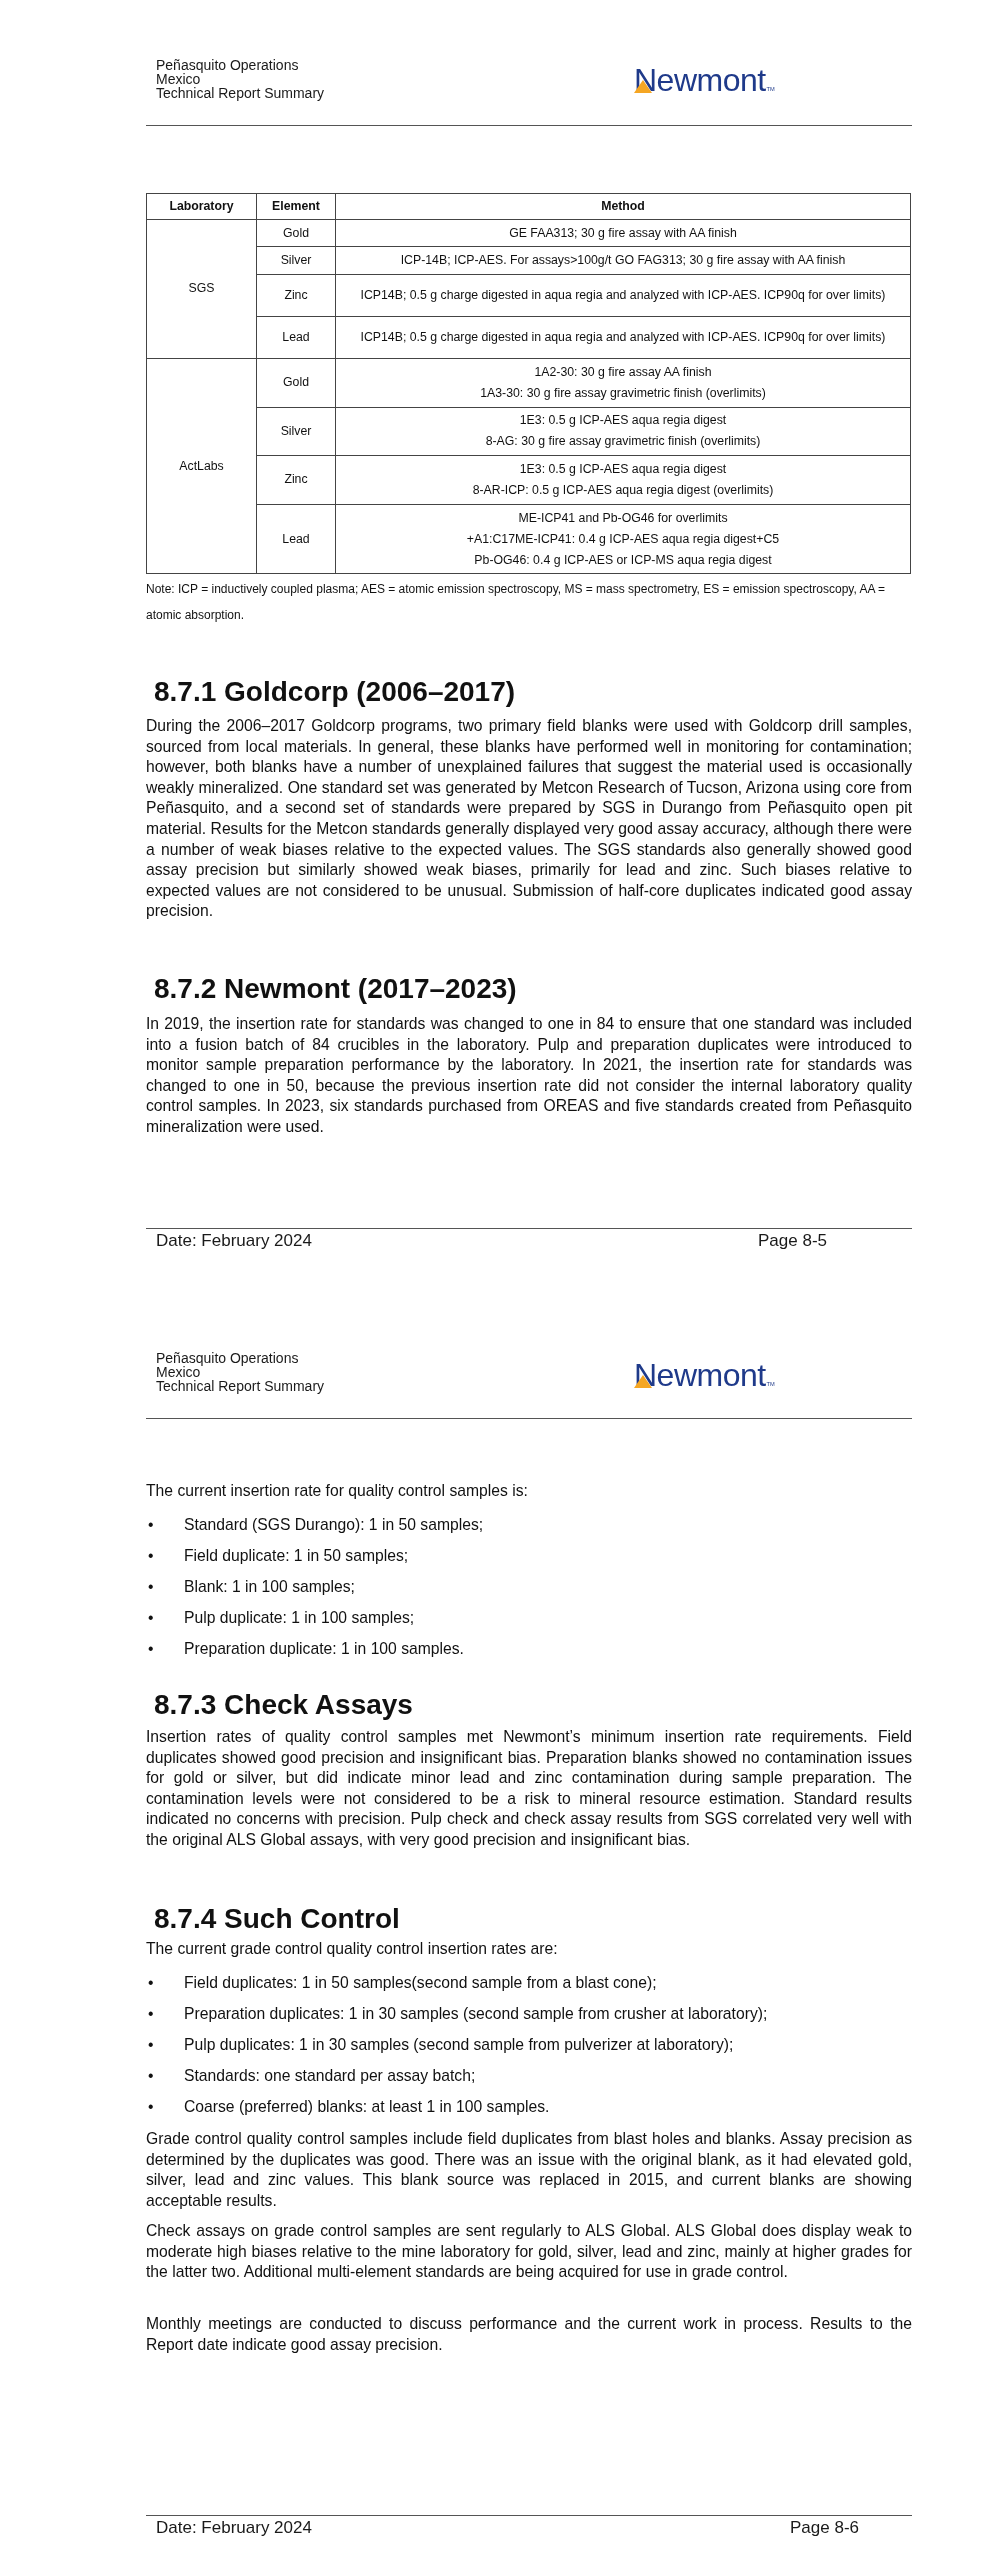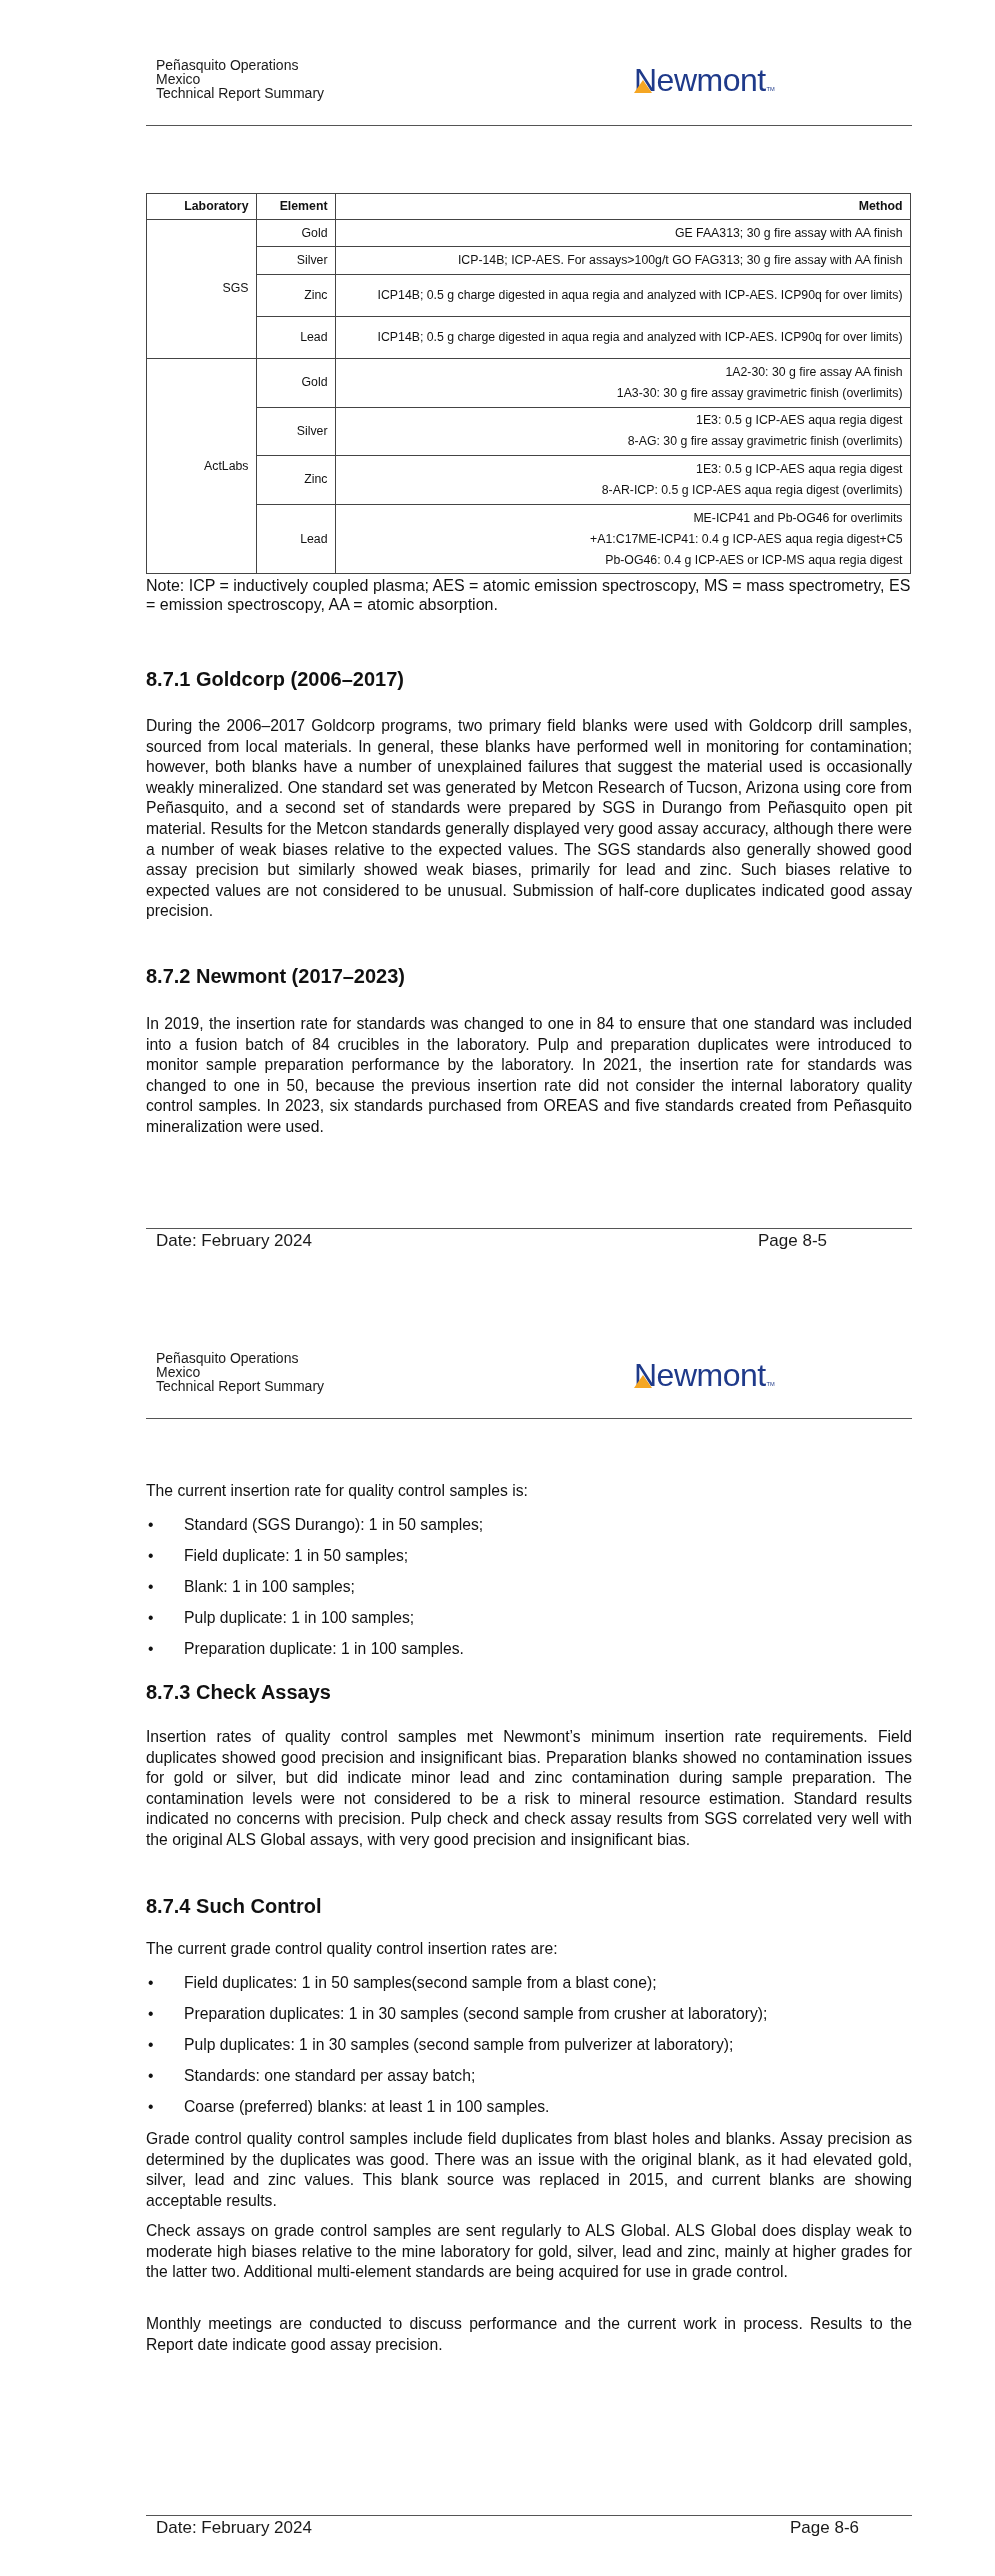--- a/index.html
+++ b/index.html
@@ -9,26 +9,26 @@
   .hdr-text { font-size: 14px; line-height: 14px; color: #1a1a1a; }
   .logo { display: flex; align-items: flex-end; }
   .logo-word { font-family: "Liberation Sans", sans-serif; font-weight: 400; font-size: 32px;
                letter-spacing: -0.5px; color: #1f3a8a; line-height: 32px; position: relative; }
   .logo-tri { position: absolute; left: 0; bottom: 2.8px; width: 0; height: 0;
               border-left: 9.4px solid transparent; border-right: 9.4px solid transparent;
               border-bottom: 13.2px solid #f5a623; }
   .logo-tm { font-size: 5.7px; color: #1f3a8a; margin-left: 0.9px; margin-bottom: 3.8px; }
   .rule { height: 0; border-top: 1.4px solid #555; }
   table.methods { border-collapse: collapse; font-size: 12.3px; line-height: 15px; color: #111; }
-  table.methods th, table.methods td { border: 0.9px solid #444; padding: 2.8px 7.5px; vertical-align: middle; text-align: right; }
+  table.methods th, table.methods td { border: 0.9px solid #444; padding: 2.8px 7.5px; vertical-align: middle; text-align: center; }
   table.methods th { font-weight: 700; height: 21px; padding-top: 1.9px; padding-bottom: 1.9px; }
   table.methods td.method div { line-height: 21px; }
   table.methods td.method.wrap div { line-height: 15px; }
-  .note { font-size: 16px; line-height: 19px; color: #111; }
-  h2.sec { margin: 0; font-size: 20px; font-weight: 700; color: #111; }
+  .note { font-size: 12px; line-height: 26px; color: #111; }
+  h2.sec { margin: 8px; font-size: 28px; font-weight: 700; color: #111; }
   p.body { margin: 0; font-size: 15.7px; line-height: 20.6px; text-align: justify; color: #111; }
   ul.bul { list-style: none; margin: 0; padding: 0; font-size: 15.7px; color: #111; }
   ul.bul li { position: relative; padding-left: 38px; height: 31px; line-height: 21px; }
   ul.bul li .dot { position: absolute; left: 1.9px; top: 0; }
   .foot { font-size: 17px; color: #1a1a1a; }
 </style>
 </head>
 <body>
 
 <div>

